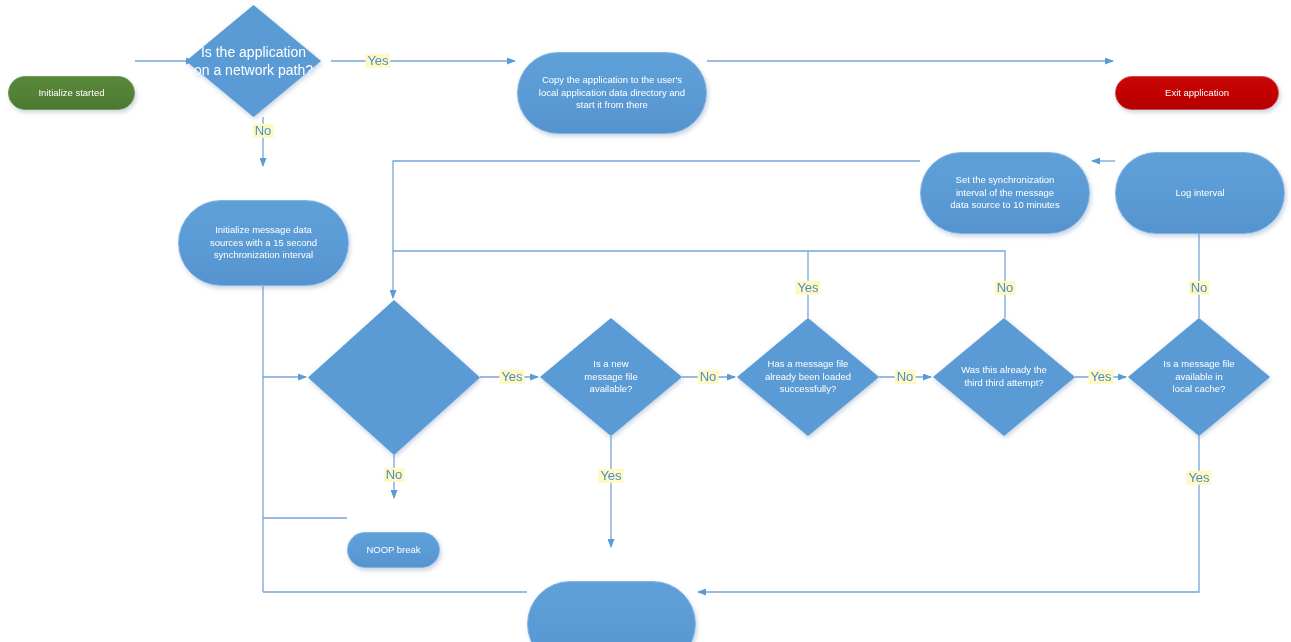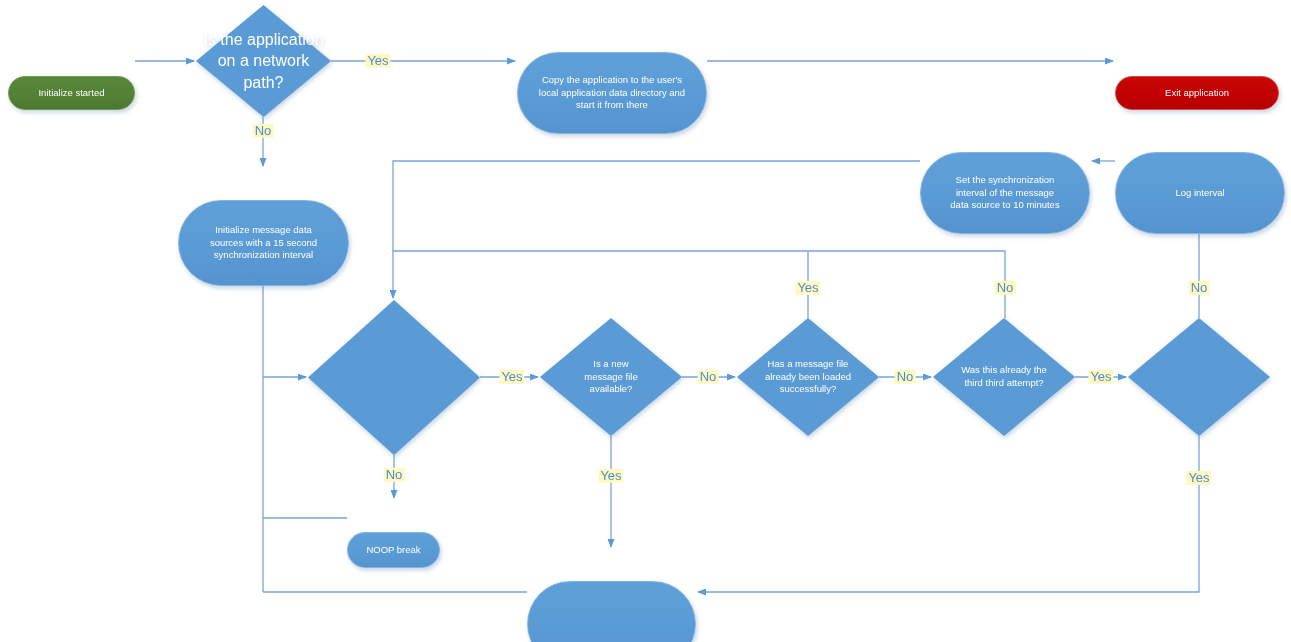--- a/index.html
+++ b/index.html
@@ -36,21 +36,21 @@
   .ntext{position:relative;z-index:3;display:block;width:100%;}
   .elabel{
     position:absolute;z-index:4;
     transform:translate(-50%,-50%);
     font-size:13px;color:#4e8cc9;
     background:#fef9c3;padding:0 2px;line-height:1.1;
     white-space:nowrap;
   }
   
   #n-start{left:8px;top:44px;width:127px;height:34px;}
-  #n-qnet{left:196px;top:5px;width:135px;height:112px;font-size:16px;}
+  #n-qnet{left:186px;top:5px;width:135px;height:112px;font-size:14px;}
   #n-copy{left:517px;top:20px;width:190px;height:82px;}
   #n-exit{left:1115px;top:44px;width:164px;height:34px;}
   #n-init{left:178px;top:168px;width:171px;height:86px;}
   #n-setsync{left:920px;top:120px;width:170px;height:82px;}
   #n-logwarn{left:1115px;top:120px;width:170px;height:82px;}
   #n-qsource{left:308px;top:300px;width:172px;height:155px;}
   #n-qnewfile{left:540px;top:318px;width:142px;height:118px;}
   #n-qloaded{left:737px;top:318px;width:142px;height:118px;}
   #n-qthird{left:933px;top:318px;width:142px;height:118px;}
   #n-qcache{left:1128px;top:318px;width:142px;height:118px;}
@@ -160,20 +160,23 @@
   </div>
 
   <div class="node diamond" id="n-qthird">
     <div class="dshape"></div>
     <span class="ntext">Was this already the
 third third attempt?</span>
   </div>
 
   <div class="node diamond" id="n-qcache">
     <div class="dshape"></div>
+    <span class="ntext">Is a message file
+available in
+local cache?</span>
   </div>
 
   <div class="node stadium blue" id="n-noop">
     <span class="ntext">NOOP break</span>
   </div>
 
   <div class="node stadium blue" id="n-process">
     <span class="ntext">Process new data</span>
   </div>
 

